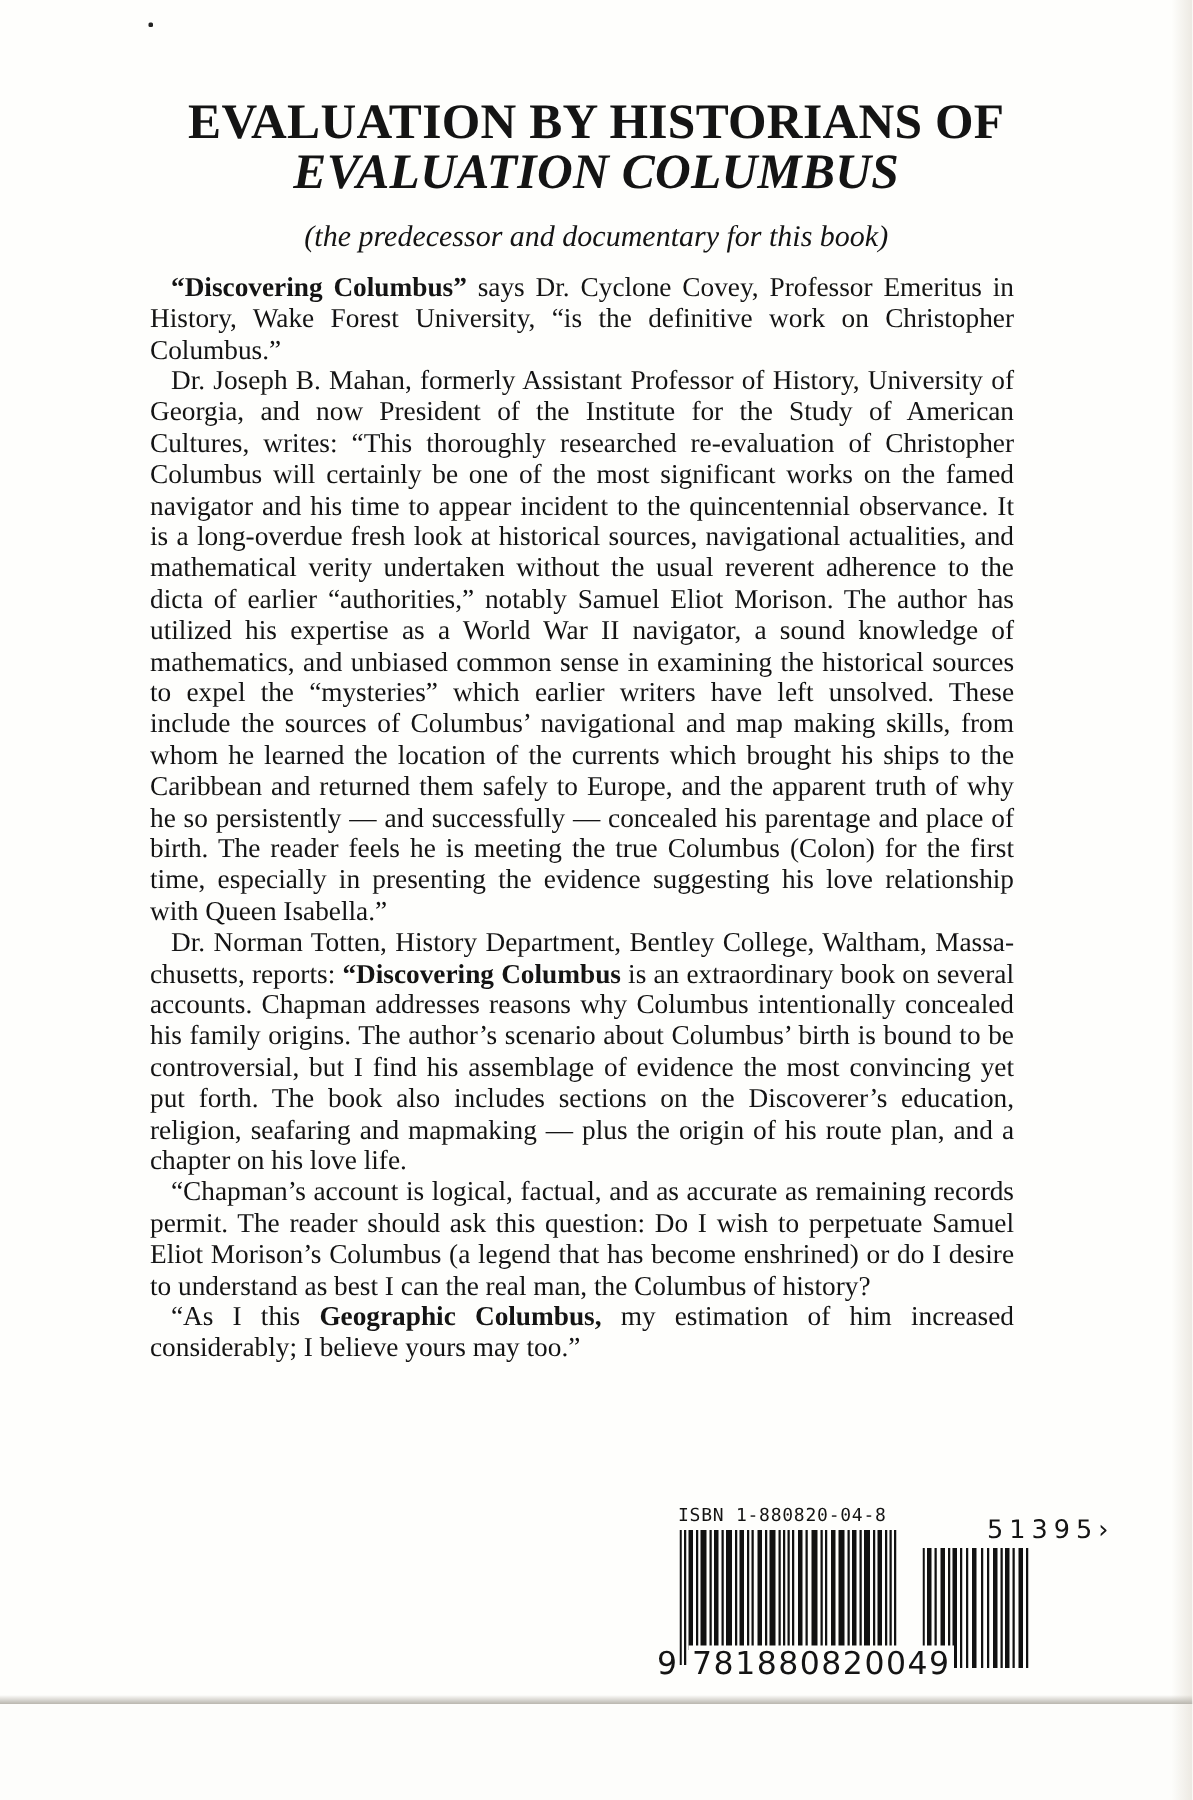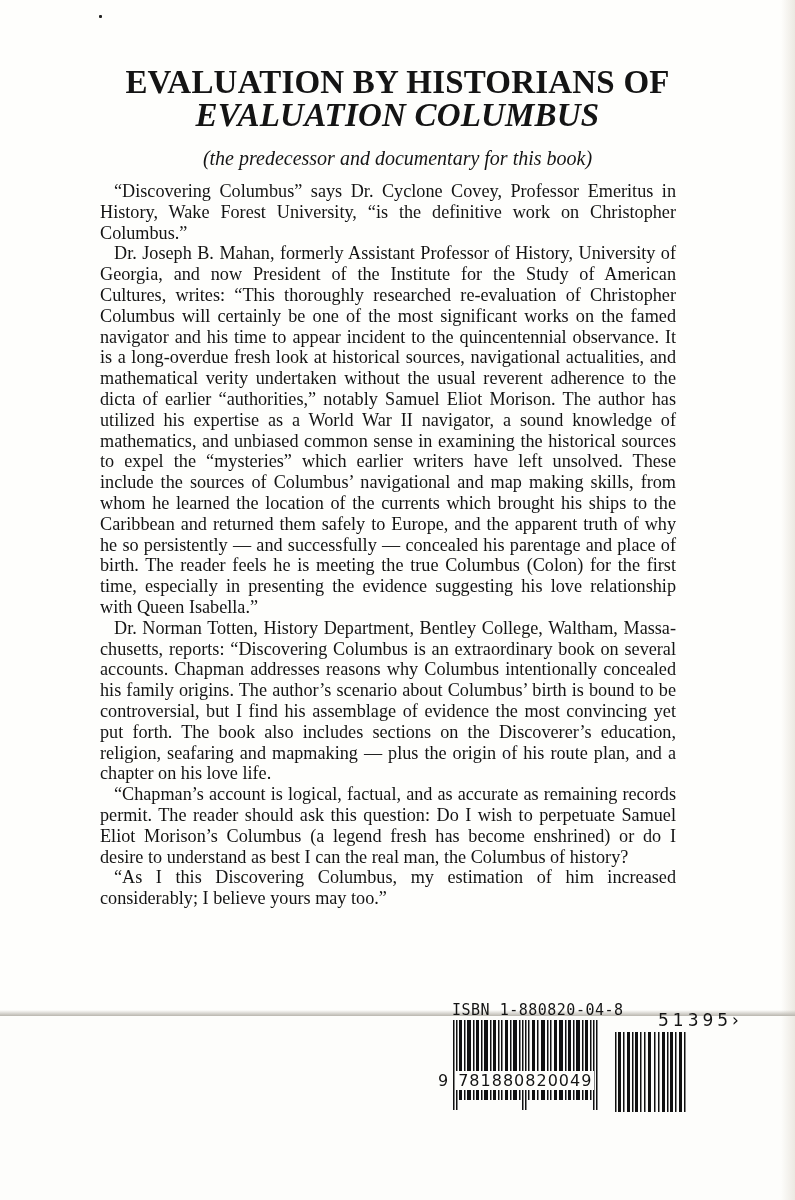--- a/index.html
+++ b/index.html
@@ -6,21 +6,21 @@
       margin: 0;
       padding: 0;
       width: 795px;
       height: 1200px;
       background: #fdfdfb;
       overflow: hidden;
     }
     .page {
       position: relative;
       width: 795px;
-      height: 1016px;
+      height: 1136px;
       background: #fefefc;
       font-family: "Liberation Serif", "DejaVu Serif", serif;
       color: #141414;
       box-sizing: border-box;
     }
     .edge-right {
       position: absolute;
       right: 0; top: 0;
       width: 14px; height: 1200px;
       background: linear-gradient(to right, rgba(240,238,232,0) 0%, #ece9e2 100%);
@@ -66,26 +66,26 @@
       width: 576px;
       font-size: 18.2px;
       line-height: 20.8px;
       text-align: justify;
     }
     .body p {
       margin: 0;
       text-indent: 14px;
       hyphens: manual;
     }
-    .body b { font-weight: normal; margin-top: 11px; }
+    .body b { font-weight: bold; margin-top: 11px; }
     .isbn {
       position: absolute;
       left: 452px; top: 1003px;
       font-family: "DejaVu Sans Mono", "Liberation Mono", monospace;
-      font-size: 15px;
+      font-size: 12px;
       letter-spacing: 0.5px;
       line-height: 14px;
     }
     .barcode-main {
       position: absolute;
       left: 453px; top: 1020px;
       width: 145px; height: 90px;
     }
     .barcode-addon {
       position: absolute;
@@ -95,23 +95,23 @@
     .addon-digits {
       position: absolute;
       left: 658px; top: 1011px;
       font-family: "DejaVu Sans", "Liberation Sans", sans-serif;
       font-size: 17px;
       letter-spacing: 4px;
       line-height: 18px;
     }
     .ean-digits {
       position: absolute;
-      left: 438px; top: 1072px;
+      left: 438px; top: 1100px;
       font-family: "DejaVu Sans", "Liberation Sans", sans-serif;
-      font-size: 16px;
+      font-size: 21px;
       line-height: 18px;
       background: transparent;
     }
     .ean-digits .first { margin-right: 8px; }
     .ean-digits .rest { background: #fefefc; padding: 0 2px; letter-spacing: 1px; }
   </style>
 </head>
 <body>
 
 <div class="page">
@@ -126,24 +126,24 @@
 
   <div class="subtitle">(the predecessor and documentary for this book)</div>
 
   <div class="body">
     <p><b>“Discovering Columbus”</b><span> says Dr. Cyclone Covey, Professor Emeritus in History, Wake Forest University, “is the definitive work on Christopher Columbus.”</span></p>
 
     <p><span>Dr. Joseph B. Mahan, formerly Assistant Professor of History, University of Georgia, and now President of the Institute for the Study of American Cultures, writes: “This thoroughly researched re-evaluation of Christopher Columbus will certainly be one of the most significant works on the famed navigator and his time to appear incident to the quincentennial observance. It is a long-overdue fresh look at historical sources, navigational actualities, and mathematical verity undertaken without the usual reverent adherence to the dicta of earlier “authorities,” notably Samuel Eliot Morison. The author has utilized his expertise as a World War II navigator, a sound knowledge of mathematics, and unbiased common sense in examining the historical sources to expel the “mysteries” which earlier writers have left unsolved. These include the sources of Columbus’ navigational and map making skills, from whom he learned the location of the currents which brought his ships to the Caribbean and returned them safely to Europe, and the apparent truth of why he so persistently — and successfully — concealed his parentage and place of birth. The reader feels he is meeting the true Columbus (Colon) for the first time, especially in presenting the evidence suggesting his love relationship with Queen Isabella.”</span></p>
 
     <p><span>Dr. Norman Totten, History Department, Bentley College, Waltham, Massa­chusetts, reports: </span><b>“Discovering Columbus</b><span> is an extraordinary book on several accounts. Chapman addresses reasons why Columbus intentionally concealed his family origins. The author’s scenario about Columbus’ birth is bound to be controversial, but I find his assemblage of evidence the most convincing yet put forth. The book also includes sections on the Discoverer’s education, religion, seafaring and mapmaking — plus the origin of his route plan, and a chapter on his love life.</span></p>
 
-    <p><span>“Chapman’s account is logical, factual, and as accurate as remaining records permit. The reader should ask this question: Do I wish to perpetuate Samuel Eliot Morison’s Columbus (a legend fresh has become enshrined) or do I desire to understand as best I can the real man, the Columbus of history?</span></p>
-
-
-    <p><span>“As I this </span><b>Discovering Columbus,</b><span> my estimation of him increased considerably; I believe yours may too.”</span></p>
+    <p><span>“Chapman’s account is logical, factual, and as accurate as remaining records permit. The reader should ask this question: Do I wish to perpetuate Samuel Eliot Morison’s Columbus (a legend that has become enshrined) or do I desire to understand as best I can the real man, the Columbus of history?</span></p>
+
+
+    <p><span>“As I this </span><b>Geographic Columbus,</b><span> my estimation of him increased considerably; I believe yours may too.”</span></p>
   </div>
 
   <div class="isbn">ISBN 1-880820-04-8</div>
 
   <svg class="barcode-main" viewBox="0 0 145 90" preserveAspectRatio="none">
     <g fill="#111">
       <rect x="0" y="0" width="1.5" height="90"></rect>
       <rect x="3" y="0" width="1.5" height="90"></rect>
       <rect x="6" y="0" width="3" height="80"></rect>
       <rect x="11" y="0" width="1.5" height="80"></rect>

